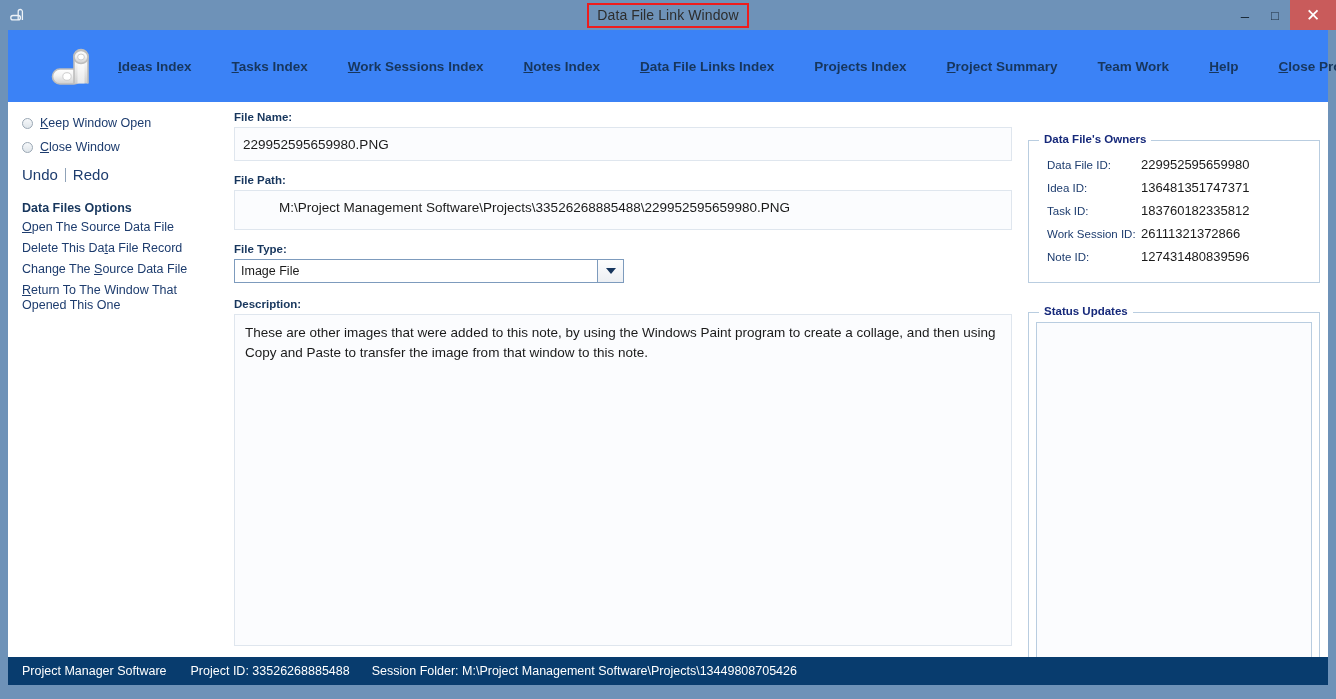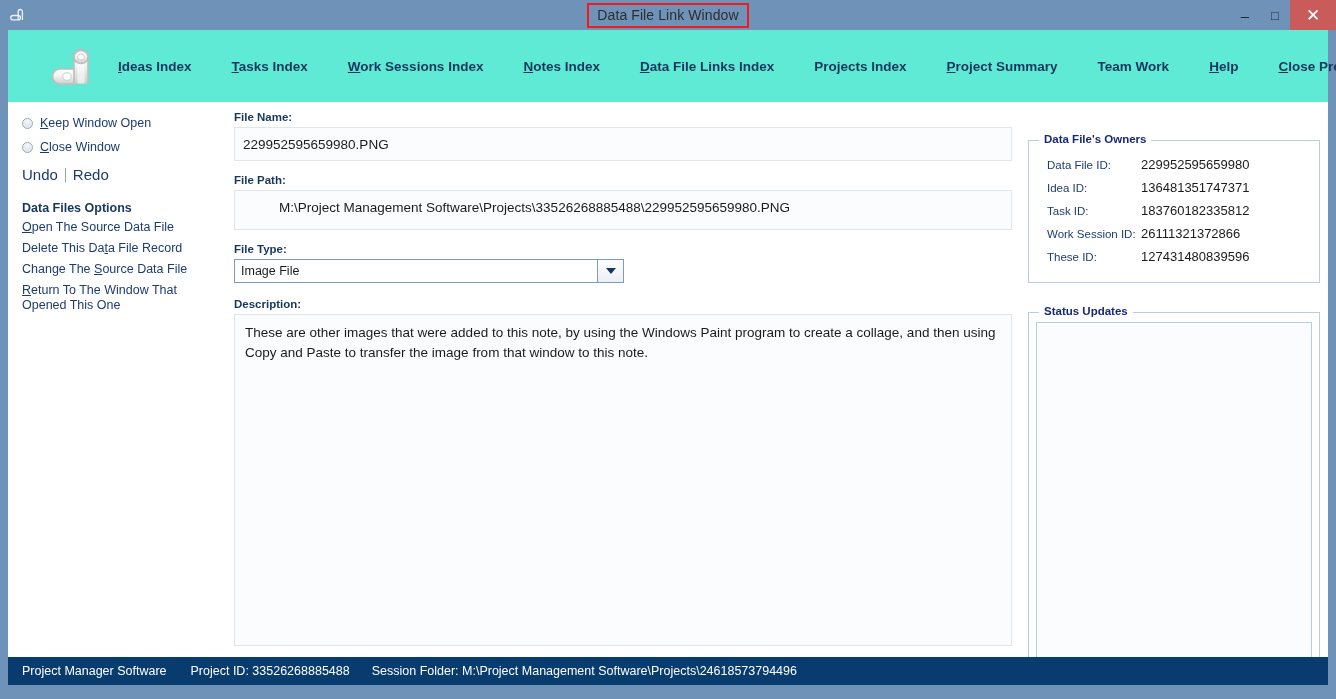--- a/index.html
+++ b/index.html
@@ -55,21 +55,21 @@
   #client {
     position: absolute; left: 8px; top: 30px;
     width: 1320px; height: 633px;
     background: #ffffff;
   }
 
   
   #topnav {
     position: absolute; left: 0; top: 0;
     width: 1320px; height: 72px;
-    background: #5eead4;
+    background: #3b82f6;
   }
   #logo {
     position: absolute; left: 34px; top: 7px;
     width: 62px; height: 60px;
   }
   #navlinks {
     position: absolute; left: 110px; top: 0;
     height: 72px;
     display: flex; align-items: center;
   }
@@ -360,21 +360,21 @@
             </div>
             <div class="owner-row">
               <div class="owner-key">Task ID:</div>
               <div class="owner-val">183760182335812</div>
             </div>
             <div class="owner-row">
               <div class="owner-key">Work Session ID:</div>
               <div class="owner-val">26111321372866</div>
             </div>
             <div class="owner-row">
-              <div class="owner-key">These ID:</div>
+              <div class="owner-key">Note ID:</div>
               <div class="owner-val">127431480839596</div>
             </div>
           </div>
       </div>
 
       <div class="group" id="status-group">
         <div class="legend">Status Updates</div>
         <div id="status-inner"></div>
       </div>
 
@@ -382,17 +382,17 @@
   </div>
 
   <div id="statusbar">
     <span class="sb-seg" id="sb-app">Project Manager Software</span>
     <span class="sb-seg" id="sb-projid">
       <span>Project ID:</span>
       <span>33526268885488</span>
     </span>
     <span class="sb-seg" id="sb-folder">
       <span>Session Folder:</span>
-      <span>M:\Project Management Software\Projects\24618573794496</span>
+      <span>M:\Project Management Software\Projects\13449808705426</span>
     </span>
   </div>
 
 </div>
 
 </body></html>

